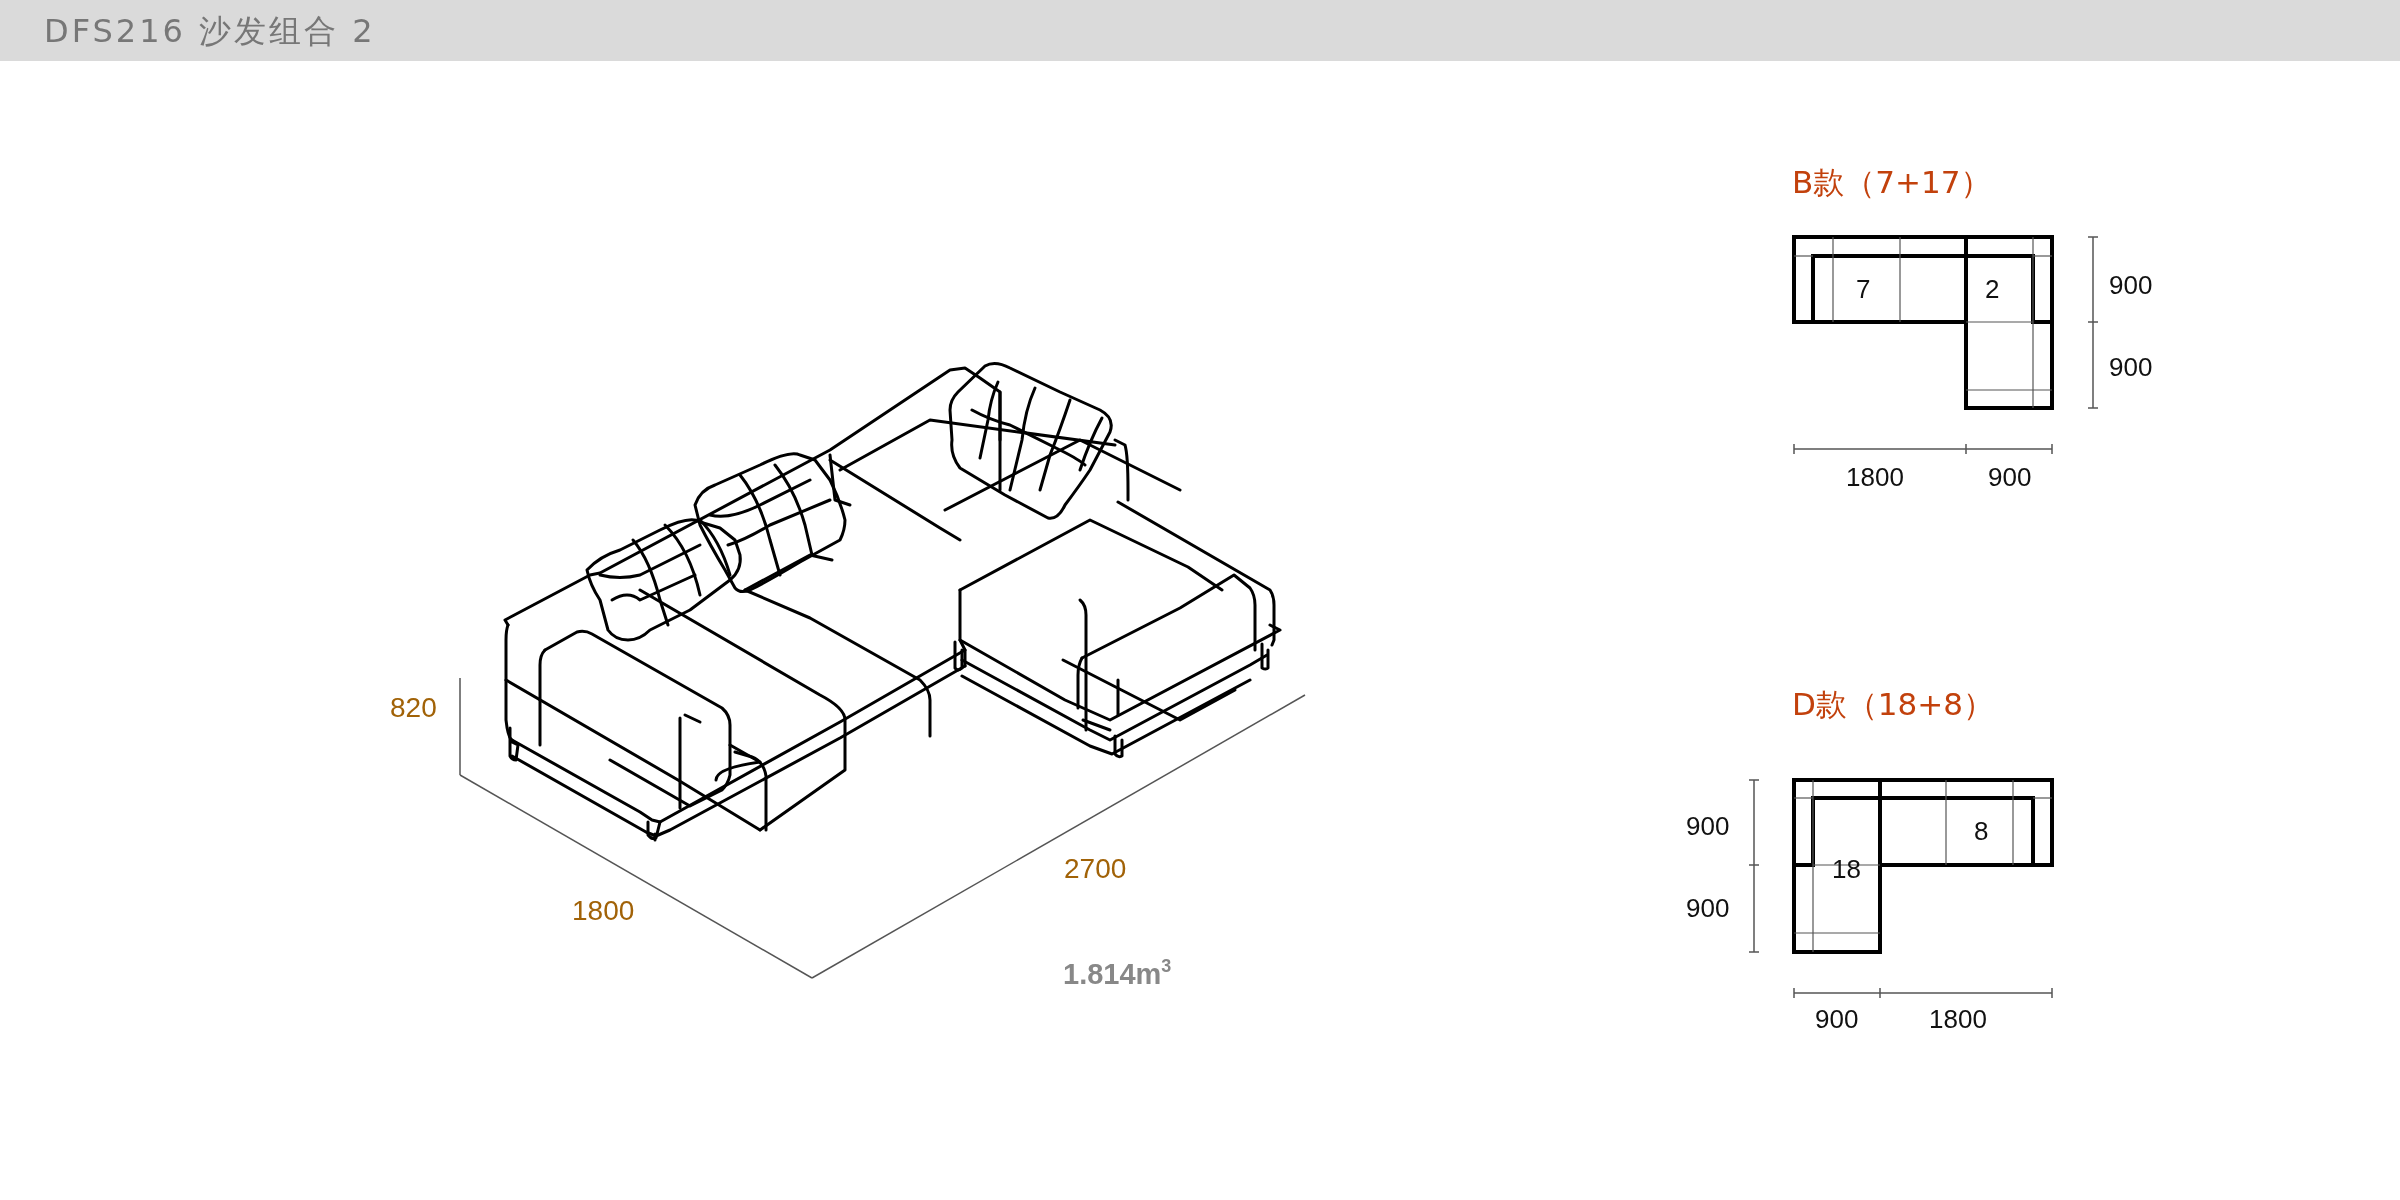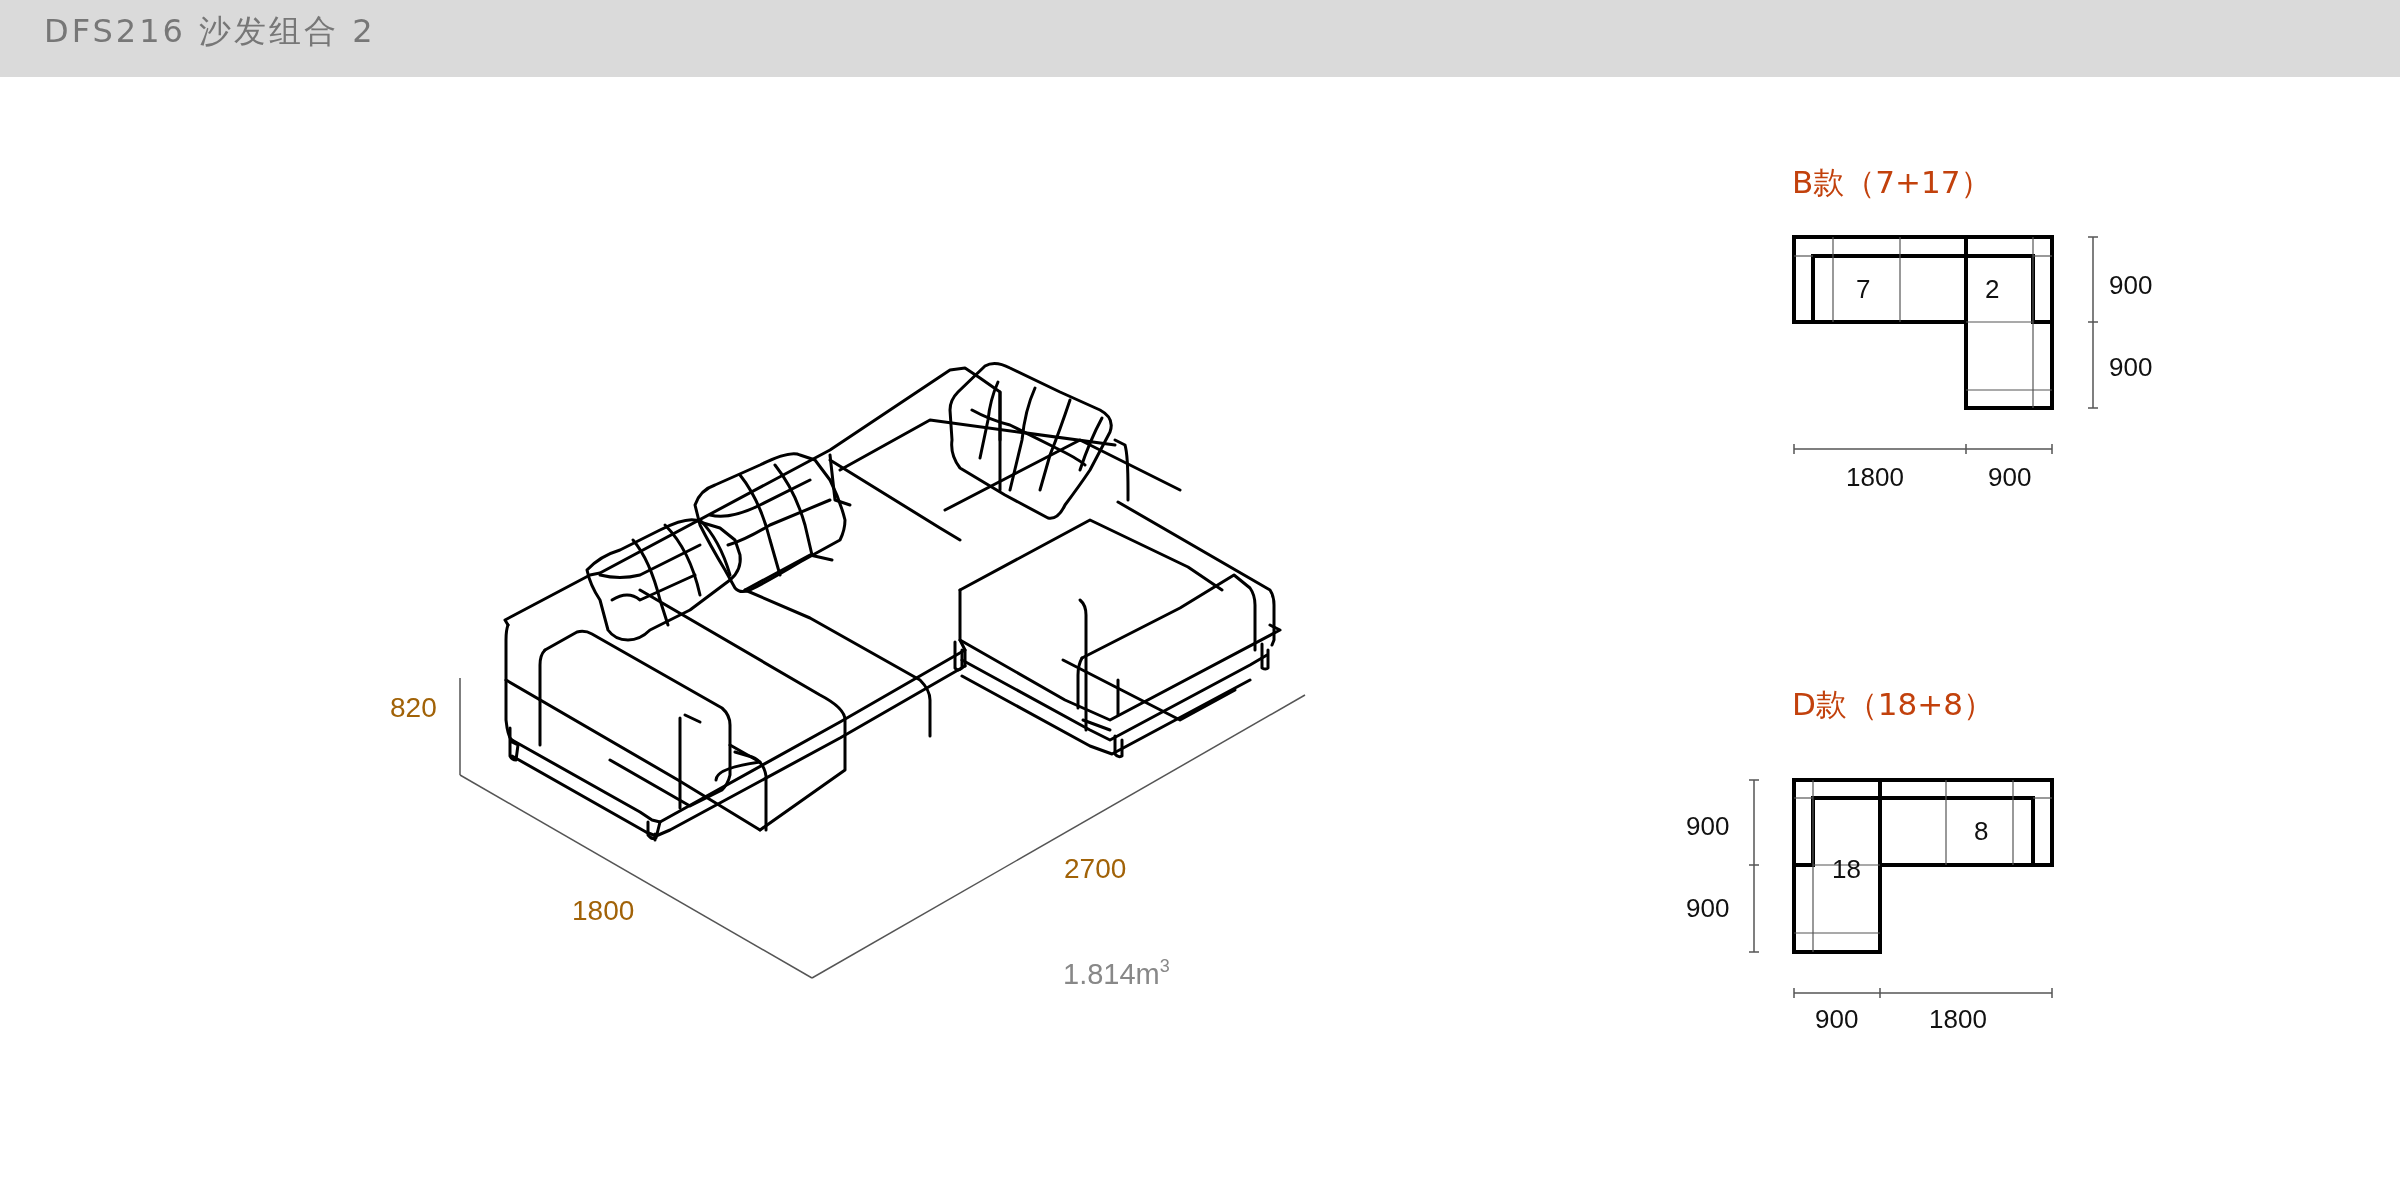--- a/index.html
+++ b/index.html
@@ -1,17 +1,17 @@
 <!DOCTYPE html>
 <html><head>
 <meta charset="utf-8">
 <style>
   html,body{margin:0;padding:0;background:#fff;}
   body{width:2400px;height:1200px;position:relative;overflow:hidden;font-family:"Liberation Sans","DejaVu Sans",sans-serif;}
-  .header{position:absolute;left:0;top:0;width:2400px;height:77px;background:#dadada;}
+  .header{position:absolute;left:0;top:0;width:2400px;height:61px;background:#dadada;}
   .header-title{position:absolute;left:44px;top:10px;font-size:32px;letter-spacing:3px;color:#777;font-family:"DejaVu Sans",sans-serif;}
   svg{position:absolute;left:0;top:0;}
   .lbl{position:absolute;font-size:28px;color:#a16207;font-family:"Liberation Sans",sans-serif;white-space:nowrap;}
   .lbl-sm{position:absolute;font-size:26px;color:#111;font-family:"Liberation Sans",sans-serif;white-space:nowrap;}
   .vol{position:absolute;font-size:29px;color:#888;font-family:"Liberation Sans",sans-serif;}
   .vol sup{font-size:18px;vertical-align:top;position:relative;top:-2px;}
   .variant-title{position:absolute;font-size:31px;color:#c2410c;font-family:"DejaVu Sans",sans-serif;white-space:nowrap;}
 </style>
 </head>
 <body>
@@ -98,21 +98,21 @@
   <g fill="none" stroke="#555" stroke-width="1.5">
     <line x1="460" y1="678" x2="460" y2="775"></line>
     <line x1="460" y1="775" x2="812" y2="978"></line>
     <line x1="812" y1="978" x2="1305" y2="695"></line>
   </g>
 </svg>
 
 <div class="lbl" style="left:390px;top:692px;">820</div>
 <div class="lbl" style="left:572px;top:895px;">1800</div>
 <div class="lbl" style="left:1064px;top:853px;">2700</div>
-<div class="vol" style="left:1063px;top:958px;"><span>1.814m</span><sup>3</sup></div>
+<div class="vol" style="left:1063px;top:958px;font-weight:bold;"><span>1.814m</span><sup>3</sup></div>
 
 <div class="variant-title" style="left:1792px;top:162px;">B款（7+17）</div>
 <svg width="2400" height="1200" viewBox="0 0 2400 1200">
   <g fill="none" stroke="#000">
 
     <path stroke-width="4" d="M1794 237 L2052 237 L2052 408 L1966 408 L1966 322 L1794 322 Z"></path>
     <line stroke-width="4" x1="1966" y1="237" x2="1966" y2="322"></line>
 
     <path stroke-width="4" d="M1813 322 L1813 256 L2033 256 L2033 322 L2052 322"></path>
 

